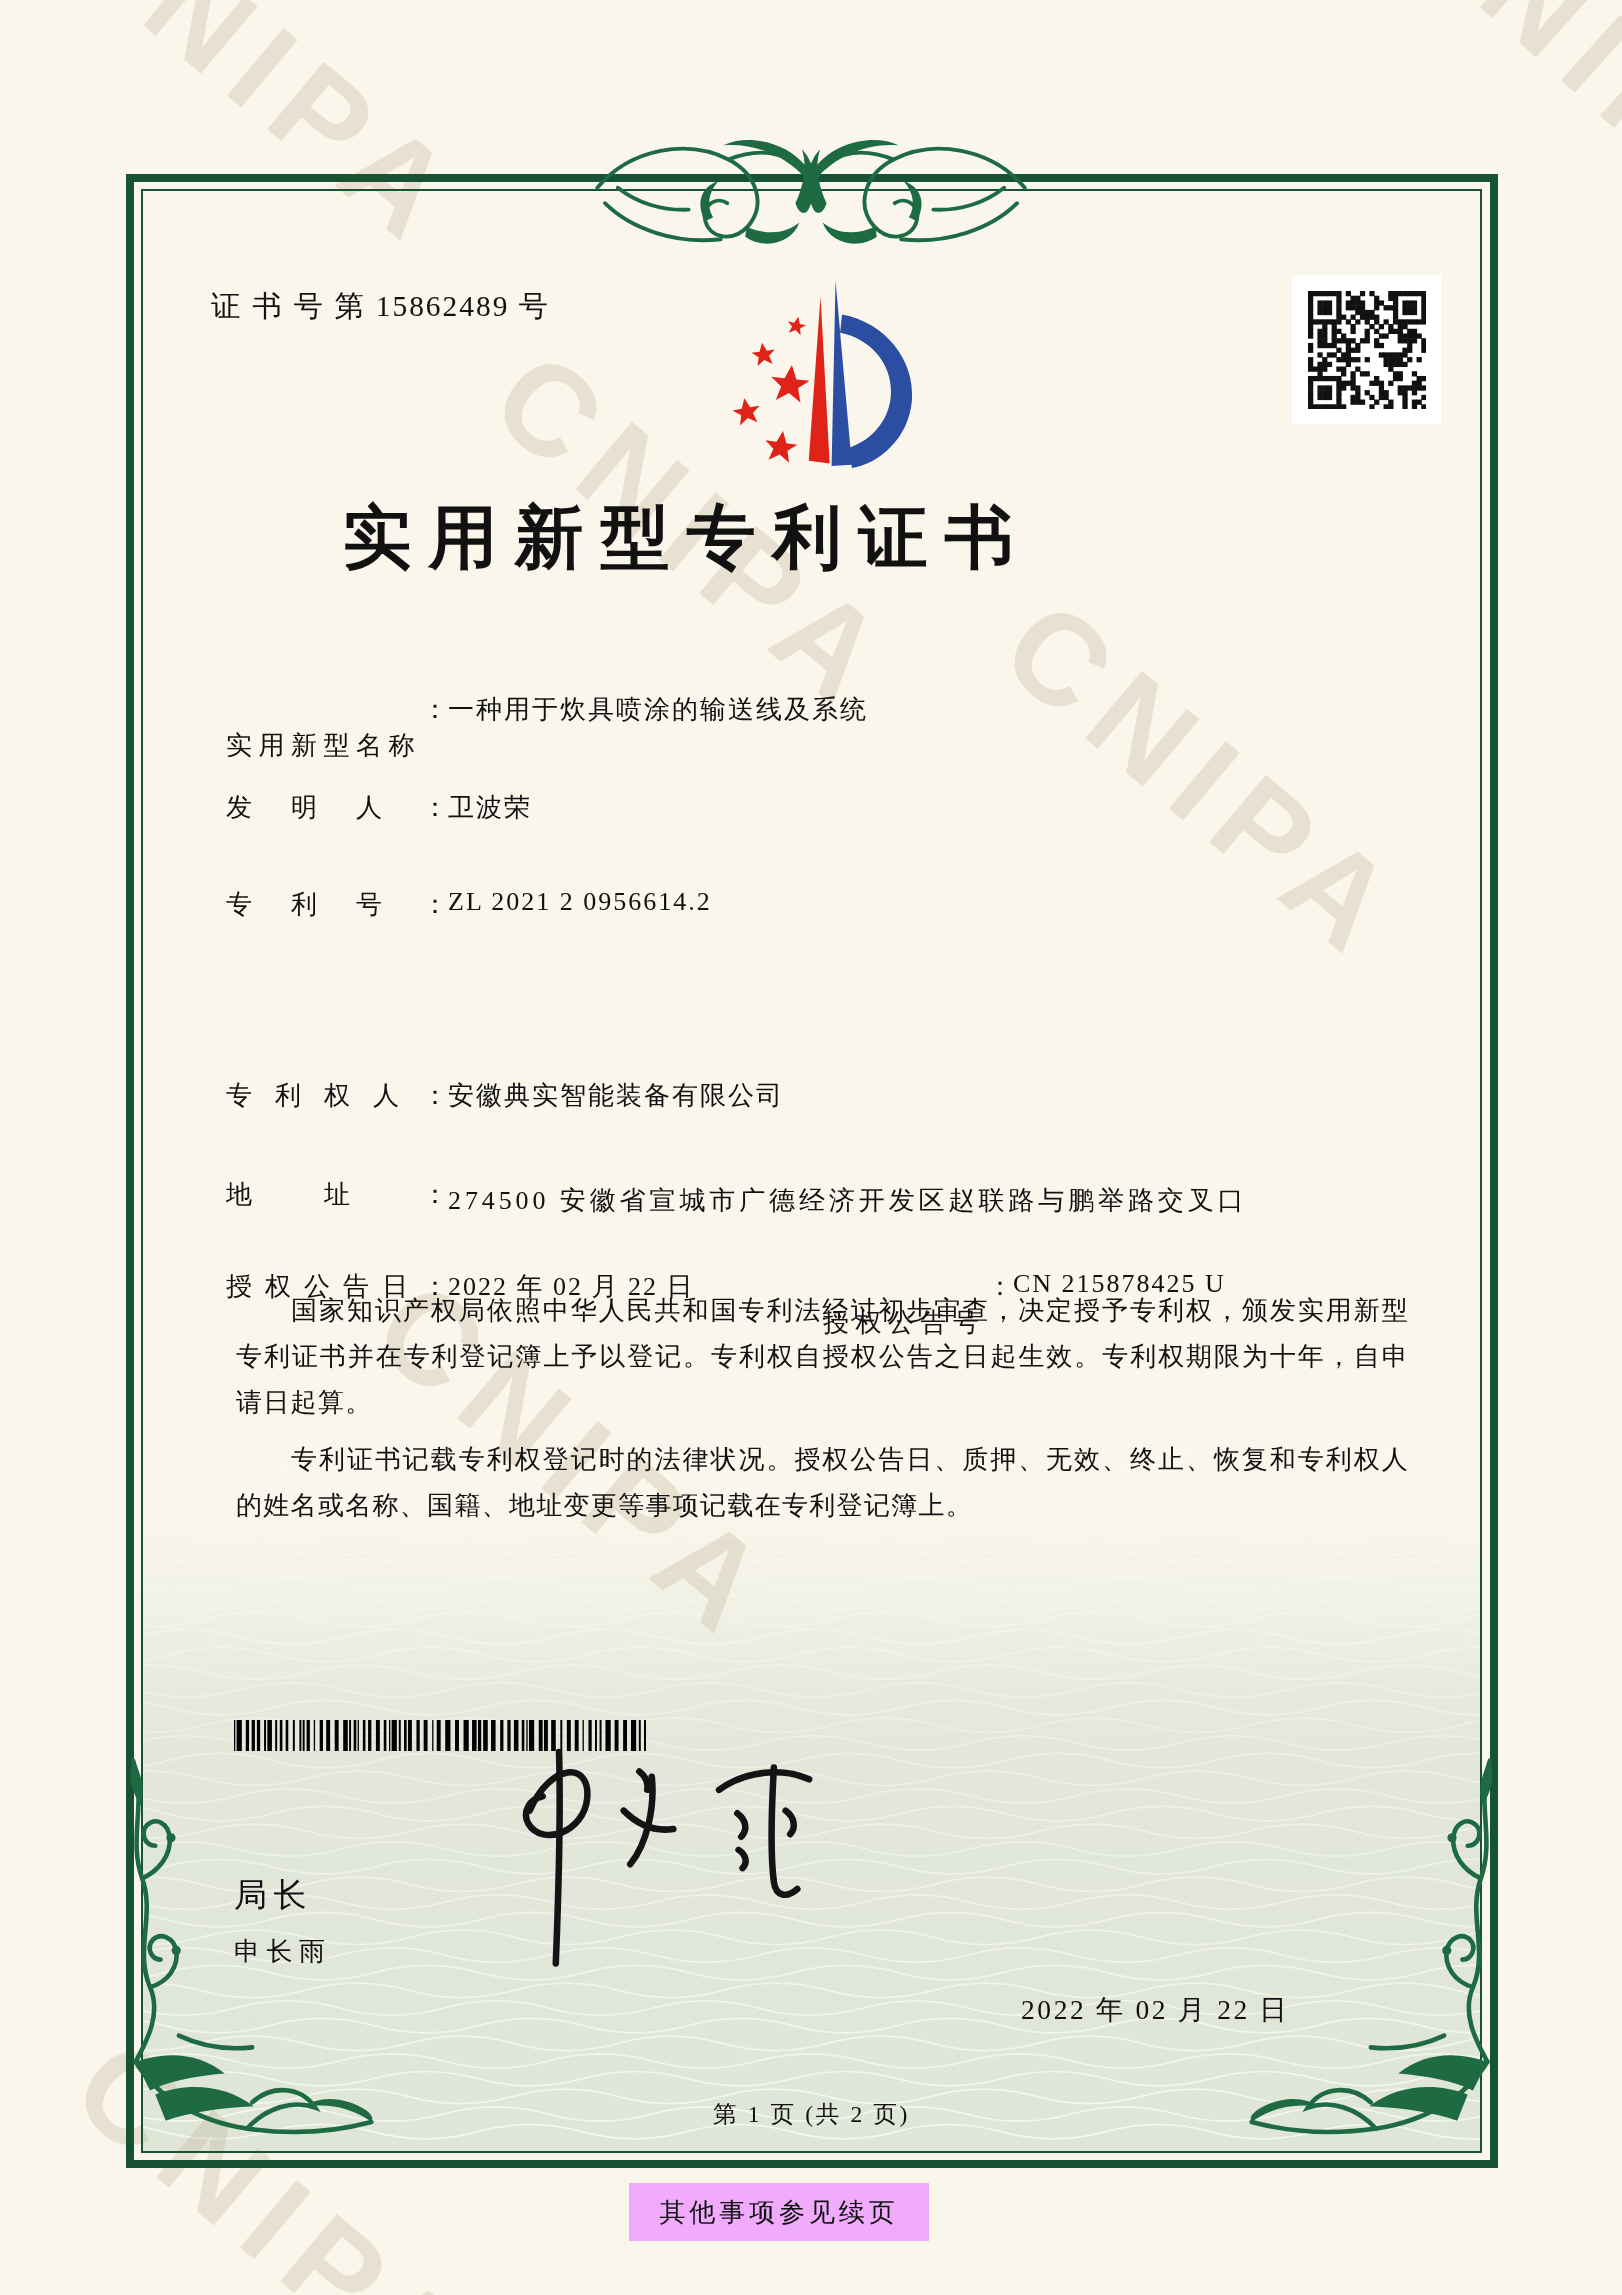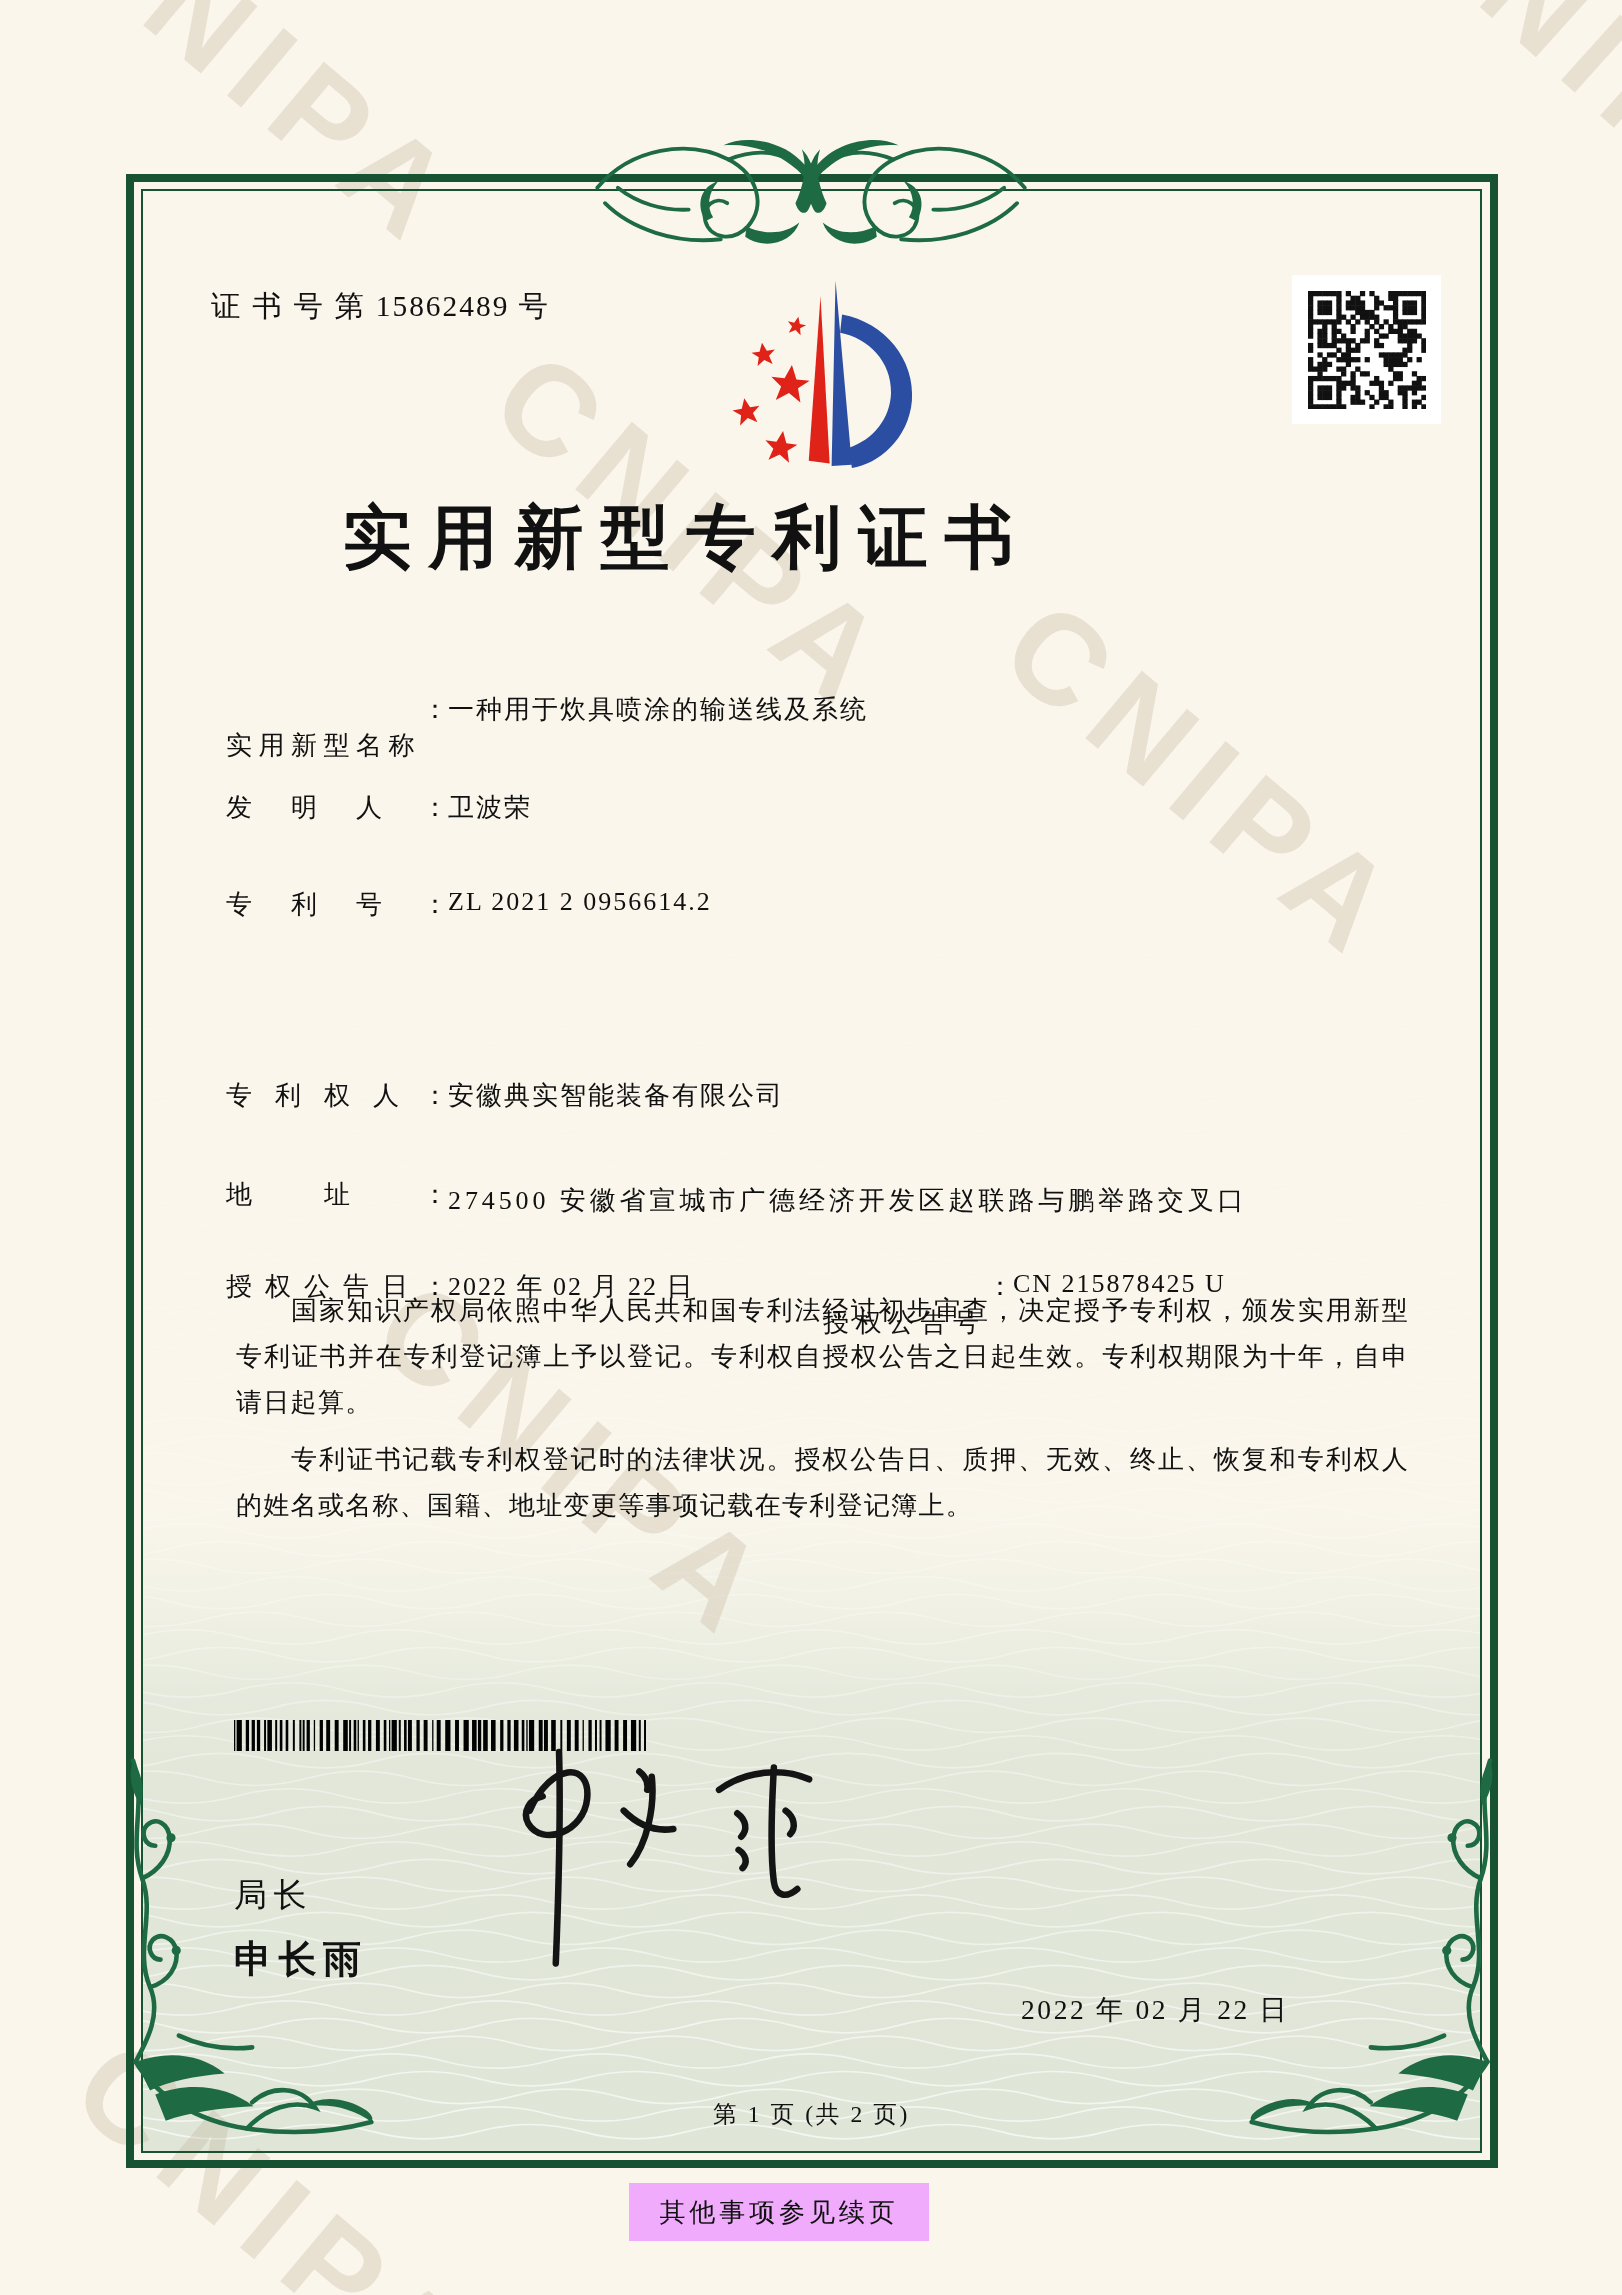--- a/index.html
+++ b/index.html
@@ -67,21 +67,21 @@
   
   .legal{
     position:absolute;left:236px;top:1288px;width:1173px;
     font-size:26px;line-height:46px;text-align:justify;letter-spacing:1.3px;
   }
   .legal p{margin:0;text-indent:55px;}
   .legal p + p{margin-top:10.5px;}
   
   .barcode{position:absolute;left:234px;top:1720px;width:412px;height:31px;}
   .sig-role{position:absolute;left:234px;top:1873px;font-size:33px;font-weight:normal;letter-spacing:6.5px;}
-  .sig-name{position:absolute;left:234px;top:1934px;font-size:38px;font-weight:bold;letter-spacing:6.5px;}
+  .sig-name{position:absolute;left:234px;top:1934px;font-size:26px;font-weight:normal;letter-spacing:6.5px;}
   .sig-script{position:absolute;left:452px;top:1748px;}
   .issue-date{position:absolute;left:1021px;top:1992px;font-size:27.5px;letter-spacing:2.6px;white-space:nowrap;}
   .page-info{position:absolute;left:0;top:2098px;width:1623px;text-align:center;font-size:23.6px;letter-spacing:2.6px;}
   .note-box{
     position:absolute;left:629px;top:2183px;width:300px;height:58px;background:#f0abfc;
     display:flex;align-items:center;justify-content:center;
   }
   .note-box span{font-size:26px;letter-spacing:3.9px;white-space:nowrap;}
   svg{display:block;}
 </style>

